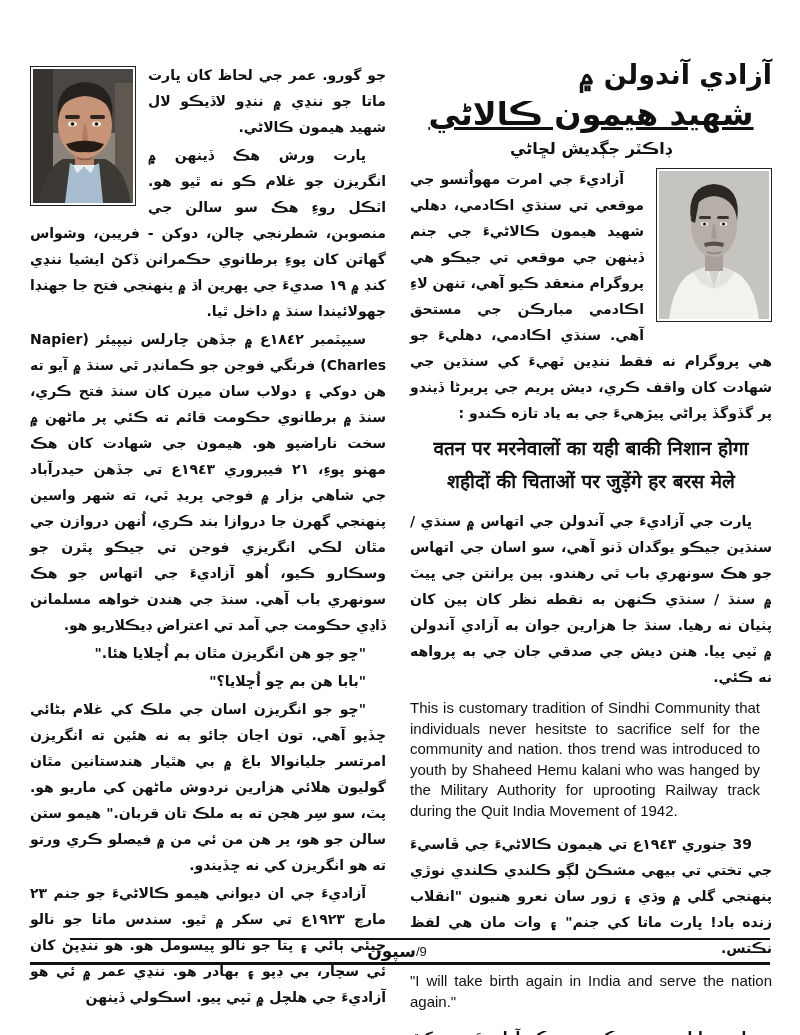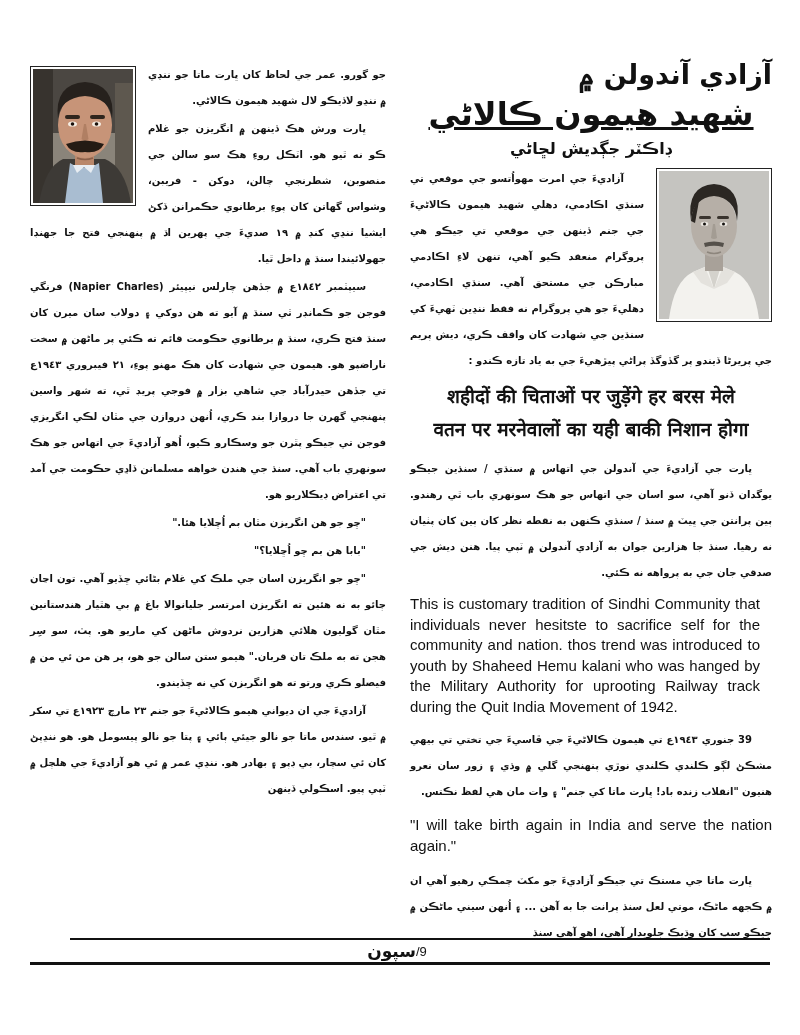--- a/index.html
+++ b/index.html
@@ -3,21 +3,21 @@
 <meta charset="utf-8">
 <style>
   html,body{margin:0;padding:0;background:#e8e8e8;}
   .page{position:relative;width:800px;height:1035px;background:#ffffff;overflow:hidden;
         font-family:"DejaVu Sans",sans-serif;color:#111;}
   
   .col{position:absolute;top:62px;}
   .col-left{left:30px;width:356px;}
   .col-right{left:410px;width:362px;top:58px;}
   
-  .sd{font-size:10px;font-weight:bold;line-height:26px;text-align:justify;margin:0 0 2px 0;
+  .sd{font-size:14px;font-weight:bold;line-height:26px;text-align:justify;margin:0 0 2px 0;
       text-indent:20px;direction:rtl;}
   .sd.noindent{text-indent:0;}
   
   .title1{font-size:27px;font-weight:bold;text-align:right;direction:rtl;line-height:34px;}
   .title2{font-size:32px;font-weight:bold;text-align:center;direction:rtl;line-height:44px;text-decoration:underline;}
   .author{font-size:16px;font-weight:bold;text-align:center;direction:rtl;line-height:26px;margin-bottom:4px;}
   
   .photo-frame{background:#fff;border:1px solid #222;padding:2px;box-sizing:content-box;}
   .photo-left{float:left;width:100px;height:134px;margin:4px 12px 4px 0;}
   .photo-right{float:right;width:110px;height:148px;margin:2px 0 6px 12px;}
@@ -101,22 +101,22 @@
           <circle cx="45.5" cy="53" r="1.5" fill="#161310"></circle>
           <circle cx="64.5" cy="53" r="1.5" fill="#161310"></circle>
           <path d="M54,53 L52,67 Q55,69 58,67 L56,53 Z" fill="#a39c93"></path>
           <path d="M45,72 Q55,69 65,72 L64,76 Q55,73.5 46,76 Z" fill="#55504a"></path>
           <path d="M48,81 Q55,84 62,81" stroke="#8d867d" stroke-width="1.5" fill="none"></path>
         </svg>
       </div>
       <p class="sd">آزاديءَ جي امرت مهواُتسو جي موقعي تي سنڌي اڪادمي، دهلي شهيد هيمون ڪالاڻيءَ جي جنم ڏينهن جي موقعي تي جيڪو هي پروگرام منعقد ڪيو آهي، تنهن لاءِ اڪادمي مبارڪن جي مستحق آهي. سنڌي اڪادمي، دهليءَ جو هي پروگرام نه فقط ننڍين ٽهيءَ کي سنڌين جي شهادت کان واقف ڪري، ديش پريم جي پريرڻا ڏيندو پر گڏوگڏ پراڻي پيڙهيءَ جي به ياد تازه ڪندو :</p>
 
       <div class="couplet" lang="hi">
+        <div>वतन पर मरनेवालों का यही बाकी निशान होगा</div>
         <div>शहीदों की चिताओं पर जुड़ेंगे हर बरस मेले</div>
-        <div>वतन पर मरनेवालों का यही बाकी निशान होगा</div>
       </div>
 
       <p class="sd">ڀارت جي آزاديءَ جي آندولن جي اتهاس ۾ سنڌي / سنڌين جيڪو يوگدان ڏنو آهي، سو اسان جي اتهاس جو هڪ سونهري باب ٿي رهندو. ٻين پرانتن جي ڀيٽ ۾ سنڌ / سنڌي ڪنهن به نقطه نظر کان ٻين کان پٺيان نه رهيا. سنڌ جا هزارين جوان به آزادي آندولن ۾ ٽپي پيا. هنن ديش جي صدقي جان جي به پرواهه نه ڪئي.</p>
       <p class="en" lang="en">This is customary tradition of Sindhi Community that individuals never hesitste to sacrifice self for the community and nation. thos trend was introduced to youth by Shaheed Hemu kalani who was hanged by the Military Authority for uprooting Railway track during the Quit India Movement of 1942.</p>
       <p class="sd">39 جنوري ١٩٤٣ع تي هيمون ڪالاڻيءَ جي ڦاسيءَ جي تختي تي بيهي مشڪڻ لڳو ڪلندي ڪلندي نوڙي پنهنجي گلي ۾ وڌي ۽ زور سان نعرو هنيون "انقلاب زنده باد! ڀارت ماتا کي جنم" ۽ وات مان هي لفظ نڪتس.</p>
       <p class="en quote" lang="en">"I will take birth again in India and serve the nation again."</p>
       <p class="sd">ڀارت ماتا جي مستڪ تي جيڪو آزاديءَ جو مکٽ چمڪي رهيو آهي ان ۾ ڪجهه ماڻڪ، موتي لعل سنڌ پرانت جا به آهن ... ۽ اُنهن سيني ماڻڪن ۾ جيڪو سڀ کان وڌيڪ جلويدار آهي، اهو آهي سنڌ</p>
     </div>
   </div>
 

